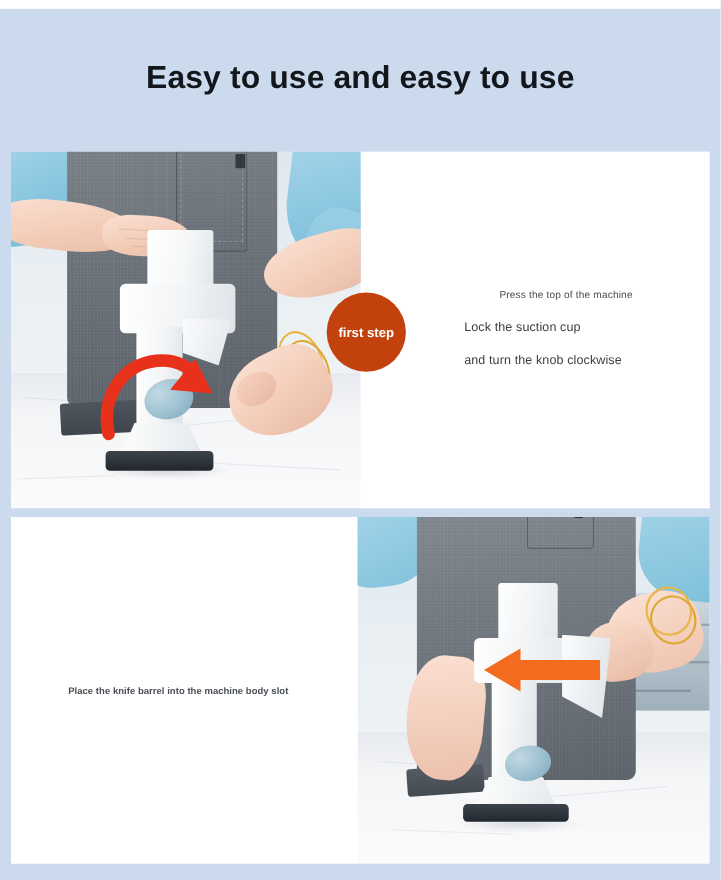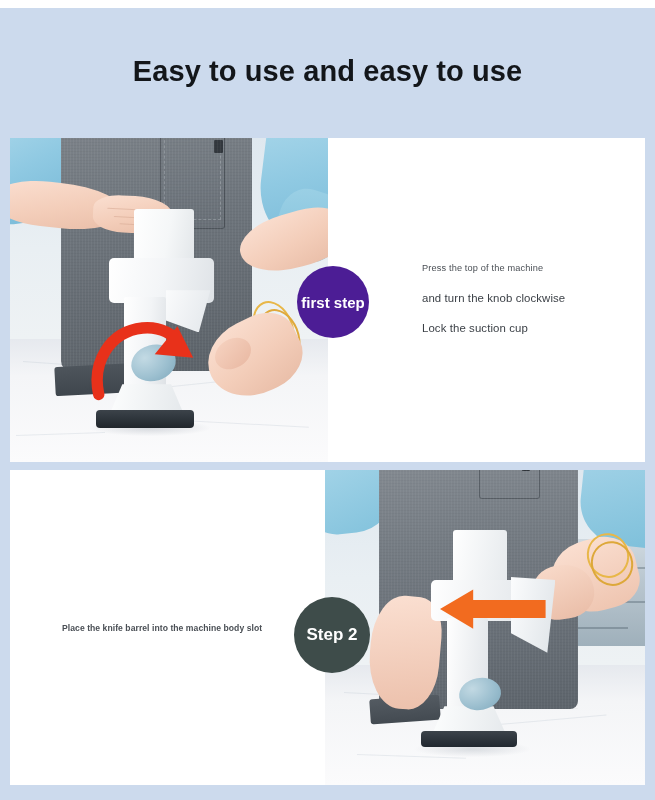--- a/index.html
+++ b/index.html
@@ -79,20 +79,21 @@
     left: 94px;
     top: 125px;
     width: 215px;
   }
   .line-small {
     font-size: 9.2px;
     color: #4a4f55;
     letter-spacing: 0.15px;
     margin-bottom: 19px;
     white-space: nowrap;
+    margin-left: 32px;
   }
   .line-big {
     font-size: 11.4px;
     color: #3a3f45;
     letter-spacing: 0.1px;
     margin-bottom: 18px;
     white-space: nowrap;
   }
   .line-big:last-child { margin-bottom: 0; }
 
@@ -118,22 +119,22 @@
     justify-content: center;
     color: #ffffff;
     font-weight: bold;
     z-index: 8;
   }
   .badge-one {
     left: 297px;
     top: 266px;
     width: 72px;
     height: 72px;
-    background: #4c1d95;
-    font-size: 15px;
+    background: #c2410c;
+    font-size: 12px;
   }
   .badge-two {
     left: 294px;
     top: 597px;
     width: 76px;
     height: 76px;
     background: #3e4c4a;
     font-size: 17px;
   }
 
@@ -691,22 +692,22 @@
         <svg class="turn-arrow" viewBox="0 0 120 100">
           <path d="M10 86 C2 50 22 14 60 10 C82 8 96 18 102 28" fill="none" stroke="#e8311a" stroke-width="13" stroke-linecap="round"></path>
           <polygon points="118 44 74 40 100 8" fill="#e8311a"></polygon>
         </svg>
       </div>
     </div>
 
     <div class="textpanel textpanel-one">
       <div class="lines-one">
         <div class="line-small">Press the top of the machine</div>
+        <div class="line-big">Lock the suction cup</div>
         <div class="line-big">and turn the knob clockwise</div>
-        <div class="line-big">Lock the suction cup</div>
       </div>
     </div>
   </div>
 
   <div class="badge badge-one">
     <span>first step</span>
   </div>
 
   <div class="row row-two">
 
@@ -757,17 +758,14 @@
         <div class="p2-base"></div>
         <div class="p2-knob"></div>
 
         <svg class="push-arrow" viewBox="0 0 140 56">
           <polygon points="0 28 44 2 44 16 140 16 140 40 44 40 44 54" fill="#f26b1f"></polygon>
         </svg>
       </div>
     </div>
   </div>
 
-  <div class="badge badge-two">
-    <span>Step 2</span>
-  </div>
 
 </div>
 
 </body></html>

